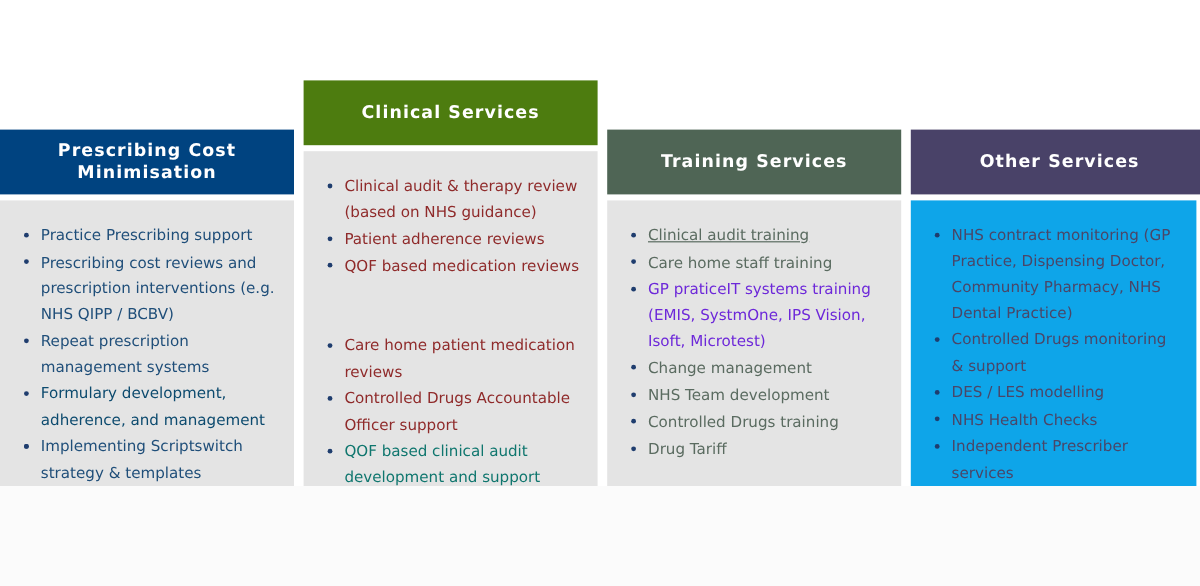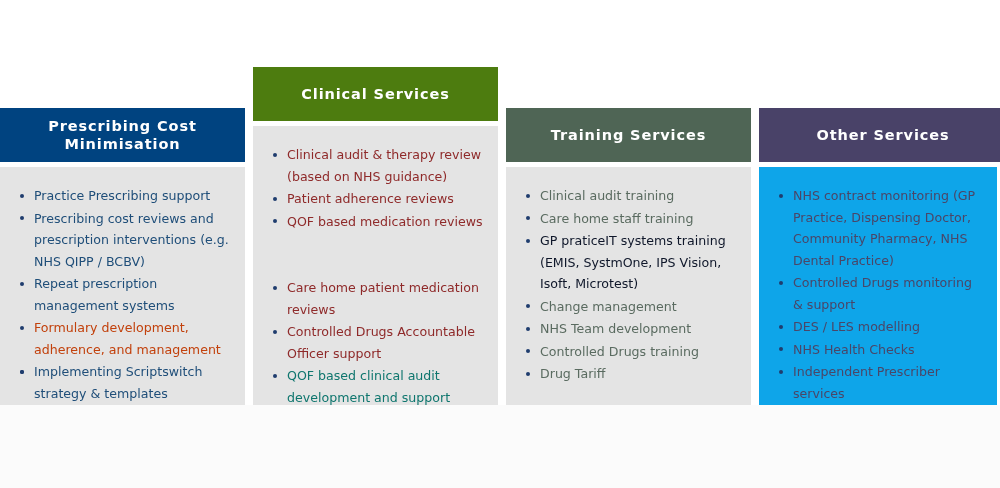--- a/index.html
+++ b/index.html
@@ -98,21 +98,21 @@
 
   <div class="columns">
 
     <div class="col c1">
       <div class="col-header" style="background: rgb(0, 67, 128);">Prescribing Cost Minimisation</div>
       <div class="col-body" style="background: rgb(228, 228, 228);">
         <ul class="svc-list">
           <li style="color: rgb(31, 78, 121);"><span class="dot" style="background: rgb(31, 61, 110);"></span><span>Practice Prescribing support</span></li>
           <li style="color: rgb(31, 78, 121);"><span class="dot" style="background: rgb(31, 61, 110);"></span><span>Prescribing cost reviews and prescription interventions (e.g. NHS QIPP / BCBV)</span></li>
           <li style="color: rgb(31, 78, 121);"><span class="dot" style="background: rgb(31, 61, 110);"></span><span>Repeat prescription management systems</span></li>
-          <li style="color: #c2410c;"><span class="dot" style="background: rgb(31, 61, 110);"></span><span>Formulary development, adherence, and management</span></li>
+          <li style="color: #0c4a6e;"><span class="dot" style="background: rgb(31, 61, 110);"></span><span>Formulary development, adherence, and management</span></li>
           <li style="color: rgb(31, 78, 121);"><span class="dot" style="background: rgb(31, 61, 110);"></span></li>
           <li style="color: rgb(31, 78, 121);"><span class="dot" style="background: rgb(31, 61, 110);"></span><span>Implementing Scriptswitch strategy &amp; templates</span></li>
         </ul>
       </div>
     </div>
 
     <div class="col c2">
       <div class="col-header" style="background: #4d7c0f;">Clinical Services</div>
       <div class="col-body" style="background: rgb(228, 228, 228);">
         <ul class="svc-list">
@@ -123,23 +123,23 @@
           <li style="color: rgb(143, 42, 42);"><span class="dot" style="background: rgb(31, 61, 110);"></span><span>Controlled Drugs Accountable Officer support</span></li>
           <li style="color: #0f766e;"><span class="dot" style="background: rgb(31, 61, 110);"></span><span>QOF based clinical audit development and support</span></li>
         </ul>
       </div>
     </div>
 
     <div class="col c3">
       <div class="col-header" style="background: rgb(79, 101, 85);">Training Services</div>
       <div class="col-body" style="background: rgb(228, 228, 228);">
         <ul class="svc-list">
-          <li style="color: rgb(90, 107, 96);"><span class="dot" style="background: rgb(31, 61, 110);"></span><span>Clinical audit training</span></li>
+          <li style="color: rgb(90, 107, 96); text-decoration: underline;"><span class="dot" style="background: rgb(31, 61, 110);"></span><span>Clinical audit training</span></li>
           <li style="color: rgb(90, 107, 96);"><span class="dot" style="background: rgb(31, 61, 110);"></span><span>Care home staff training</span></li>
-          <li style="color: #0f172a;"><span class="dot" style="background: rgb(31, 61, 110);"></span><span>GP praticeIT systems training (EMIS, SystmOne, IPS Vision, Isoft, Microtest)</span></li>
+          <li style="color: #6d28d9;"><span class="dot" style="background: rgb(31, 61, 110);"></span><span>GP praticeIT systems training (EMIS, SystmOne, IPS Vision, Isoft, Microtest)</span></li>
           <li style="color: rgb(90, 107, 96);"><span class="dot" style="background: rgb(31, 61, 110);"></span><span>Change management</span></li>
           <li style="color: rgb(90, 107, 96);"><span class="dot" style="background: rgb(31, 61, 110);"></span><span>NHS Team development</span></li>
           <li style="color: rgb(90, 107, 96);"><span class="dot" style="background: rgb(31, 61, 110);"></span><span>Controlled Drugs training</span></li>
           <li style="color: rgb(90, 107, 96);"><span class="dot" style="background: rgb(31, 61, 110);"></span><span>Drug Tariff</span></li>
         </ul>
       </div>
     </div>
 
     <div class="col c4">
       <div class="col-header" style="background: rgb(73, 66, 104);">Other Services</div>

